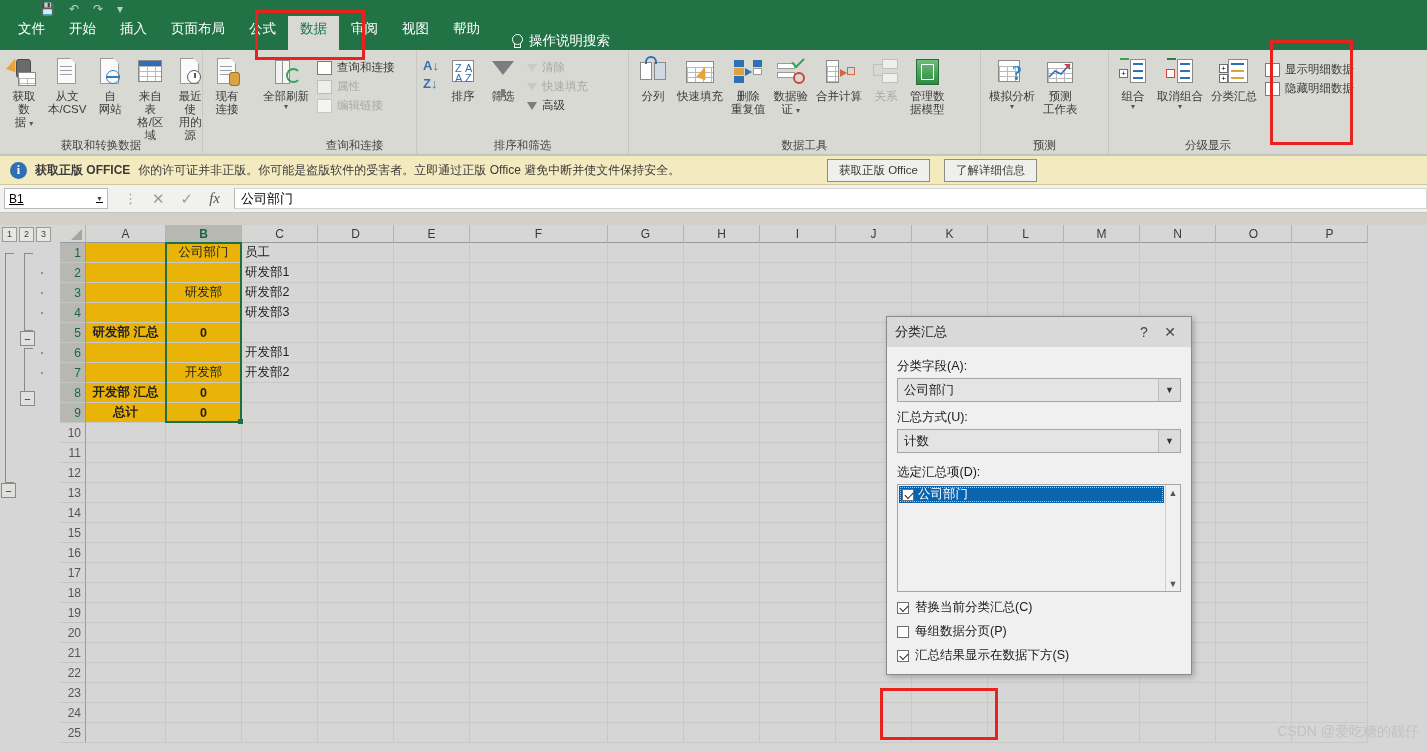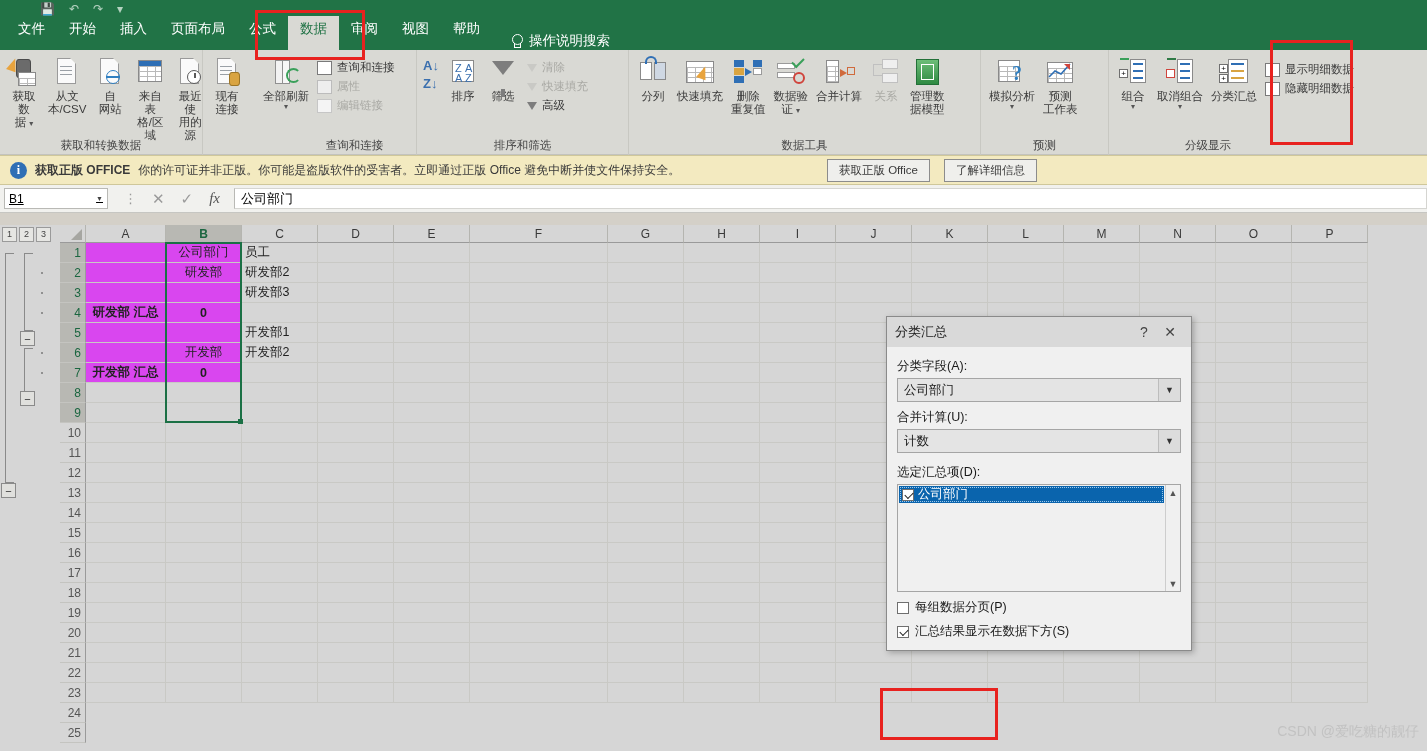--- a/index.html
+++ b/index.html
@@ -122,21 +122,21 @@
 
   .rowhdrcol{position:absolute;left:60px;top:18px;width:26px;bottom:0;}
   .rowcell{height:20px;border-right:1px solid #9a9a9a;border-bottom:1px solid #c4c4c0;background:#d6d6d6;
            display:flex;align-items:center;justify-content:flex-end;padding-right:4px;font-size:12px;color:#555;cursor:pointer;}
   .rowcell.hl{background:#b8b8b3;color:#1b6640;}
 
   .gridarea{position:absolute;left:86px;top:18px;right:0;bottom:0;overflow:hidden;text-align:right;}
   .grow{display:flex;height:20px;}
   .gcell{border-right:1px solid #c9c9c5;border-bottom:1px solid #c9c9c5;background:#d6d6d6;
          font-size:12.5px;color:#222;display:flex;align-items:center;padding:0 3px;overflow:visible;white-space:nowrap;}
-  .gcell.shaded{background:#d946ef;}
+  .gcell.shaded{background:#eab308;}
   .gcell.ctr{justify-content:center;}
   .gcell.bold{font-weight:bold;}
 
   .outpane{position:absolute;left:0;top:18px;width:60px;bottom:0;background:#d6d6d6;}
   .obracket{position:absolute;border:1px solid #8a8a8a;border-right:none;}
   .ominus{position:absolute;width:15px;height:15px;border:1px solid #8a8a8a;background:#e0e0dd;
           display:flex;align-items:center;justify-content:center;font-size:11px;color:#333;cursor:pointer;line-height:8px;}
   .odot{position:absolute;width:2px;height:2px;background:#7a7a7a;border-radius:50%;}
 
   .selbox{position:absolute;border:2px solid #1b7045;pointer-events:none;}
@@ -597,20 +597,38 @@
         <div class="gcell" style="width: 76px; min-width: 76px;"></div>
         <div class="gcell" style="width: 76px; min-width: 76px;"></div>
         <div class="gcell" style="width: 76px; min-width: 76px;"></div>
         <div class="gcell" style="width: 76px; min-width: 76px;"></div>
         <div class="gcell" style="width: 76px; min-width: 76px;"></div>
         <div class="gcell" style="width: 76px; min-width: 76px;"></div>
         <div class="gcell" style="width: 76px; min-width: 76px;"></div>
       </div>
       <div class="grow">
         <div class="gcell shaded ctr" style="width: 80px; min-width: 80px;"></div>
+        <div class="gcell shaded ctr" style="width: 76px; min-width: 76px;"></div>
+        <div class="gcell" style="width: 76px; min-width: 76px;">研发部1</div>
+        <div class="gcell" style="width: 76px; min-width: 76px;"></div>
+        <div class="gcell" style="width: 76px; min-width: 76px;"></div>
+        <div class="gcell" style="width: 138px; min-width: 138px;"></div>
+        <div class="gcell" style="width: 76px; min-width: 76px;"></div>
+        <div class="gcell" style="width: 76px; min-width: 76px;"></div>
+        <div class="gcell" style="width: 76px; min-width: 76px;"></div>
+        <div class="gcell" style="width: 76px; min-width: 76px;"></div>
+        <div class="gcell" style="width: 76px; min-width: 76px;"></div>
+        <div class="gcell" style="width: 76px; min-width: 76px;"></div>
+        <div class="gcell" style="width: 76px; min-width: 76px;"></div>
+        <div class="gcell" style="width: 76px; min-width: 76px;"></div>
+        <div class="gcell" style="width: 76px; min-width: 76px;"></div>
+        <div class="gcell" style="width: 76px; min-width: 76px;"></div>
+      </div>
+      <div class="grow">
+        <div class="gcell shaded ctr" style="width: 80px; min-width: 80px;"></div>
         <div class="gcell shaded ctr" style="width: 76px; min-width: 76px;">研发部</div>
         <div class="gcell" style="width: 76px; min-width: 76px;">研发部2</div>
         <div class="gcell" style="width: 76px; min-width: 76px;"></div>
         <div class="gcell" style="width: 76px; min-width: 76px;"></div>
         <div class="gcell" style="width: 138px; min-width: 138px;"></div>
         <div class="gcell" style="width: 76px; min-width: 76px;"></div>
         <div class="gcell" style="width: 76px; min-width: 76px;"></div>
         <div class="gcell" style="width: 76px; min-width: 76px;"></div>
         <div class="gcell" style="width: 76px; min-width: 76px;"></div>
         <div class="gcell" style="width: 76px; min-width: 76px;"></div>
@@ -687,20 +705,38 @@
         <div class="gcell" style="width: 76px; min-width: 76px;"></div>
         <div class="gcell" style="width: 76px; min-width: 76px;"></div>
         <div class="gcell" style="width: 76px; min-width: 76px;"></div>
         <div class="gcell" style="width: 76px; min-width: 76px;"></div>
         <div class="gcell" style="width: 76px; min-width: 76px;"></div>
         <div class="gcell" style="width: 76px; min-width: 76px;"></div>
         <div class="gcell" style="width: 76px; min-width: 76px;"></div>
       </div>
       <div class="grow">
         <div class="gcell shaded ctr bold" style="width: 80px; min-width: 80px;">开发部 汇总</div>
+        <div class="gcell shaded ctr bold" style="width: 76px; min-width: 76px;">0</div>
+        <div class="gcell bold" style="width: 76px; min-width: 76px;"></div>
+        <div class="gcell bold" style="width: 76px; min-width: 76px;"></div>
+        <div class="gcell bold" style="width: 76px; min-width: 76px;"></div>
+        <div class="gcell bold" style="width: 138px; min-width: 138px;"></div>
+        <div class="gcell bold" style="width: 76px; min-width: 76px;"></div>
+        <div class="gcell bold" style="width: 76px; min-width: 76px;"></div>
+        <div class="gcell bold" style="width: 76px; min-width: 76px;"></div>
+        <div class="gcell bold" style="width: 76px; min-width: 76px;"></div>
+        <div class="gcell bold" style="width: 76px; min-width: 76px;"></div>
+        <div class="gcell bold" style="width: 76px; min-width: 76px;"></div>
+        <div class="gcell bold" style="width: 76px; min-width: 76px;"></div>
+        <div class="gcell bold" style="width: 76px; min-width: 76px;"></div>
+        <div class="gcell bold" style="width: 76px; min-width: 76px;"></div>
+        <div class="gcell bold" style="width: 76px; min-width: 76px;"></div>
+      </div>
+      <div class="grow">
+        <div class="gcell shaded ctr bold" style="width: 80px; min-width: 80px;">总计</div>
         <div class="gcell shaded ctr bold" style="width: 76px; min-width: 76px;">0</div>
         <div class="gcell bold" style="width: 76px; min-width: 76px;"></div>
         <div class="gcell bold" style="width: 76px; min-width: 76px;"></div>
         <div class="gcell bold" style="width: 76px; min-width: 76px;"></div>
         <div class="gcell bold" style="width: 138px; min-width: 138px;"></div>
         <div class="gcell bold" style="width: 76px; min-width: 76px;"></div>
         <div class="gcell bold" style="width: 76px; min-width: 76px;"></div>
         <div class="gcell bold" style="width: 76px; min-width: 76px;"></div>
         <div class="gcell bold" style="width: 76px; min-width: 76px;"></div>
         <div class="gcell bold" style="width: 76px; min-width: 76px;"></div>
@@ -1009,41 +1045,45 @@
     <div class="dlg-ic">?</div>
     <div class="dlg-ic">✕</div>
   </div>
   <div class="dlg-body">
     <div class="dlabel">分类字段(A):</div>
     <div class="dcombo">
       <span>公司部门</span>
       <span class="arw">▼</span>
     </div>
 
-    <div class="dlabel" style="margin-top:7px">合并计算(U):</div>
+    <div class="dlabel" style="margin-top:7px">汇总方式(U):</div>
     <div class="dcombo">
       <span>计数</span>
       <span class="arw">▼</span>
     </div>
 
     <div class="dlabel" style="margin-top:11px">选定汇总项(D):</div>
     <div class="dlist">
       <div class="dlist-in">
         <div class="dlist-item sel">
           <span class="cbx on"></span>
           <span>公司部门</span>
         </div>
       </div>
       <div class="dscroll">
         <div class="sarr">▲</div>
         <div class="sarr">▼</div>
       </div>
     </div>
 
     <div class="dcheck">
+      <span class="cbx on"></span>
+      <span>替换当前分类汇总(C)</span>
+    </div>
+    <div class="dcheck">
       <span class="cbx"></span>
       <span>每组数据分页(P)</span>
     </div>
     <div class="dcheck">
       <span class="cbx on"></span>
       <span>汇总结果显示在数据下方(S)</span>
     </div>
   </div>
 </div>
 

